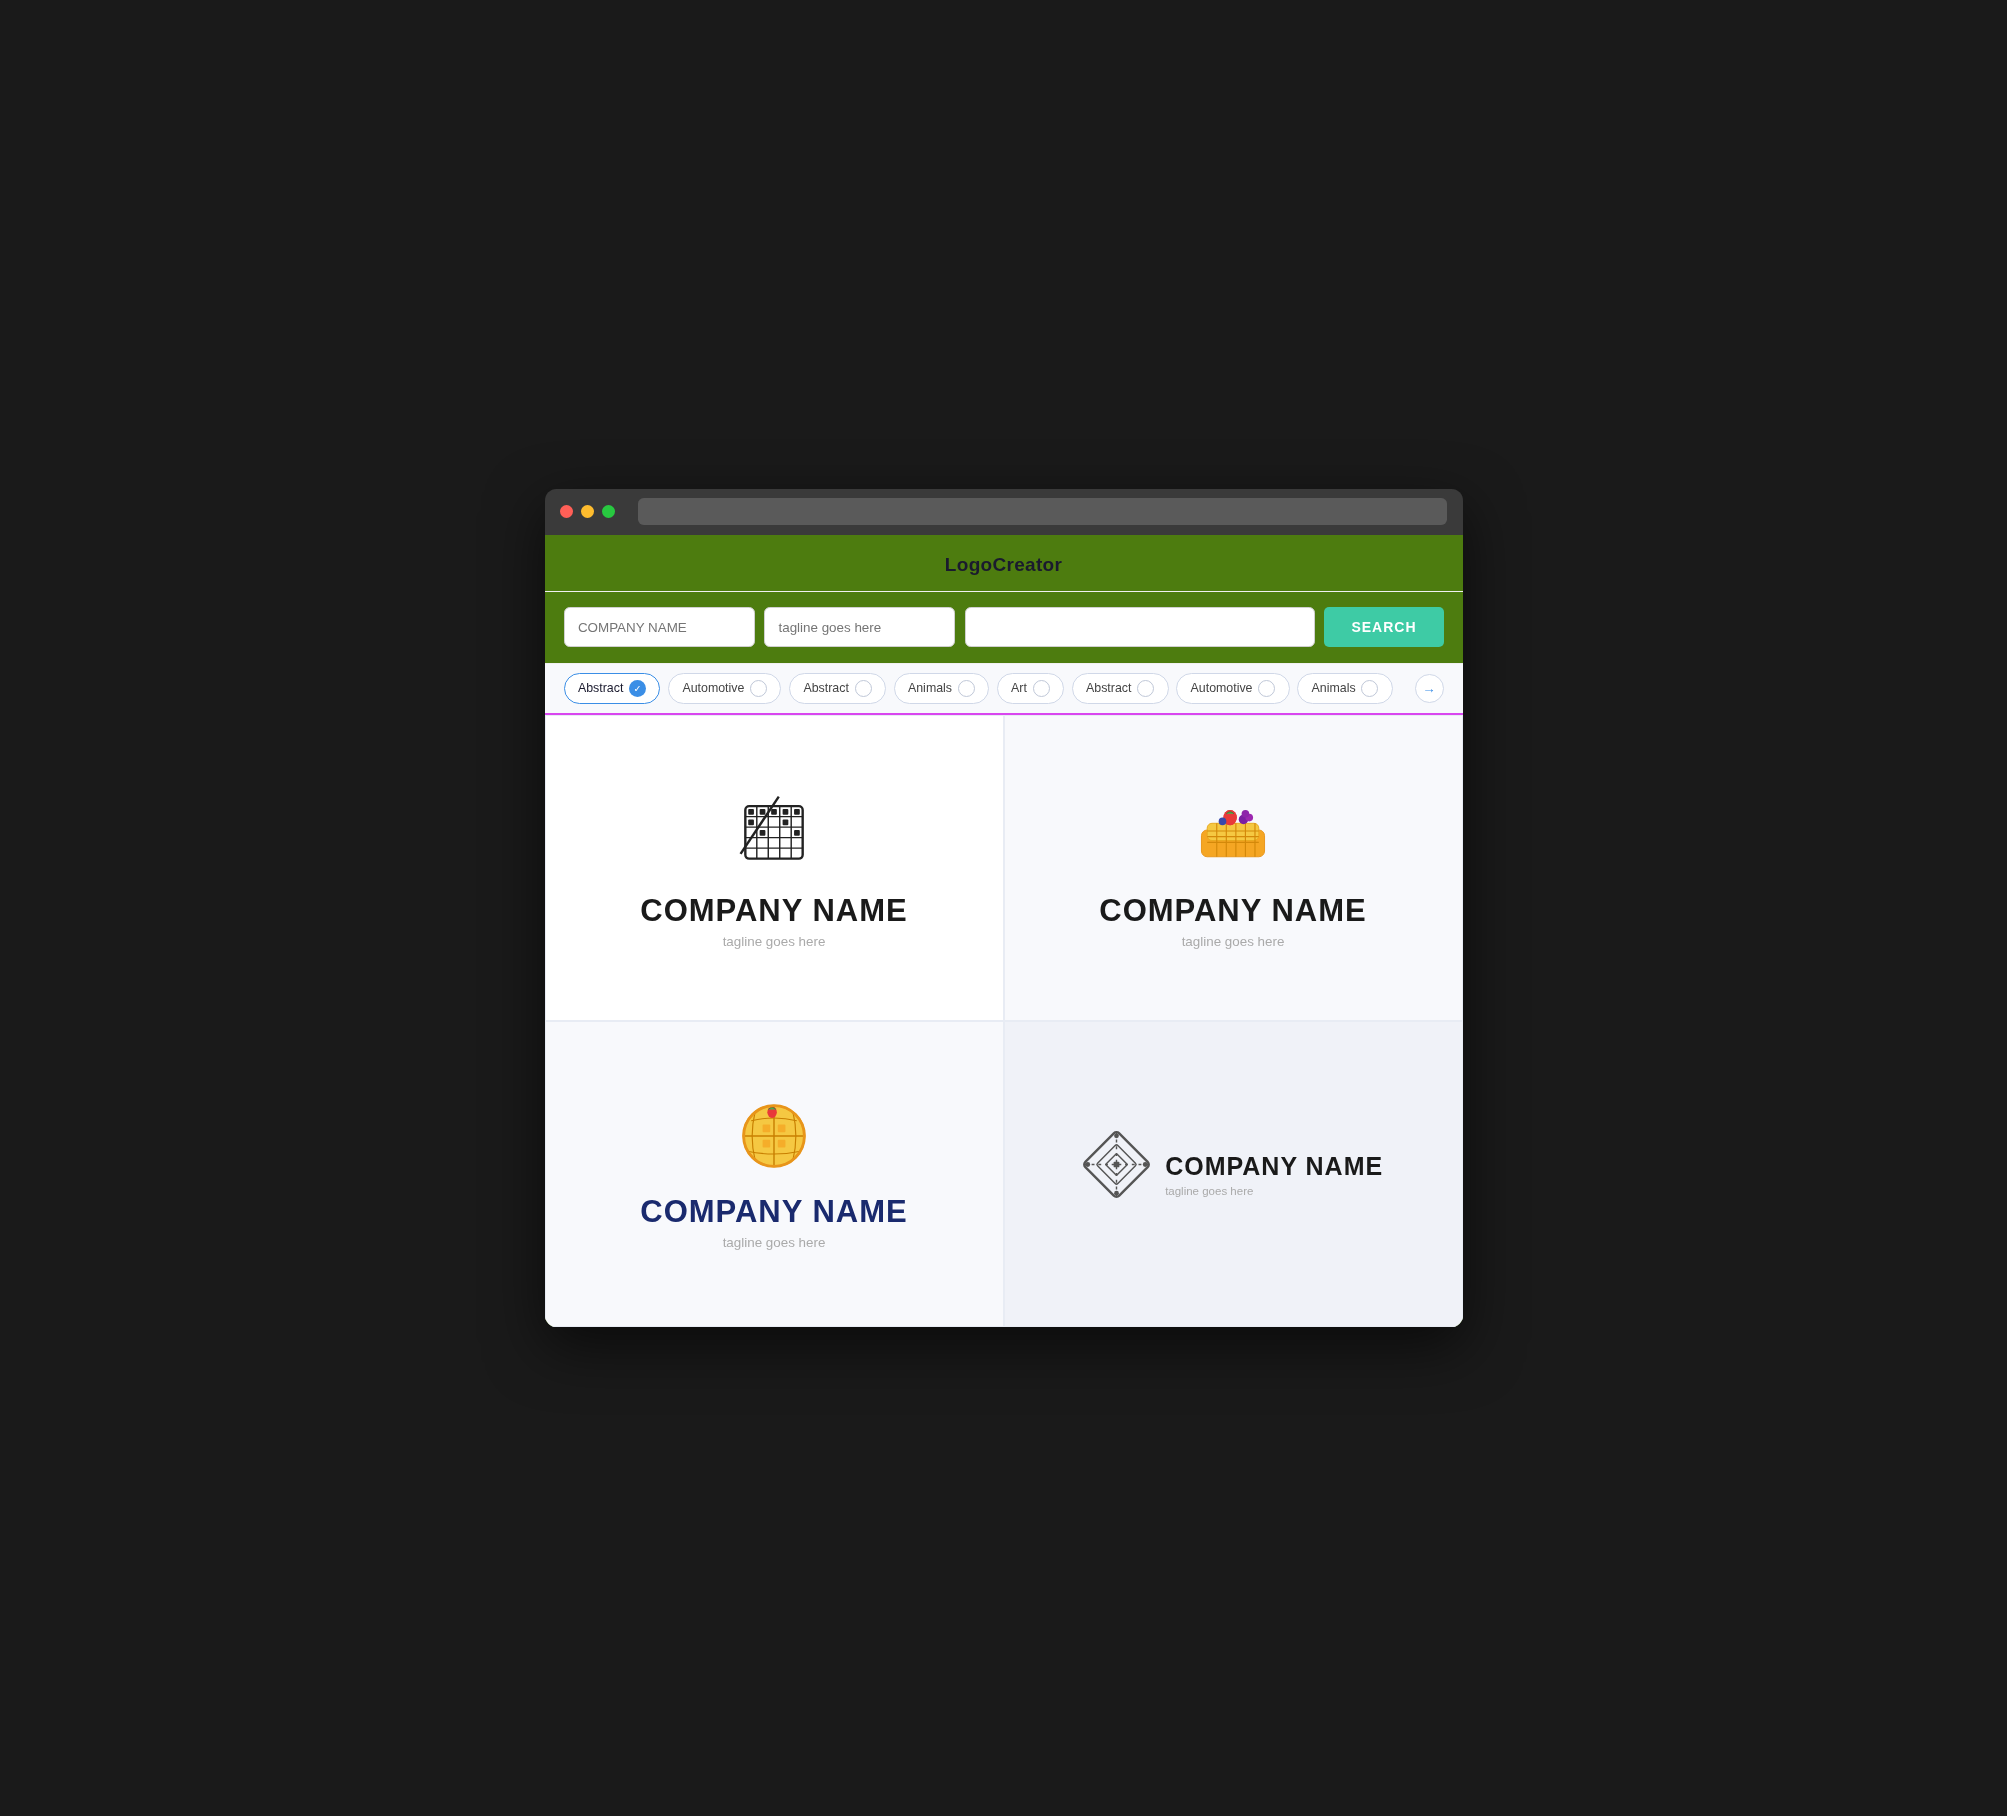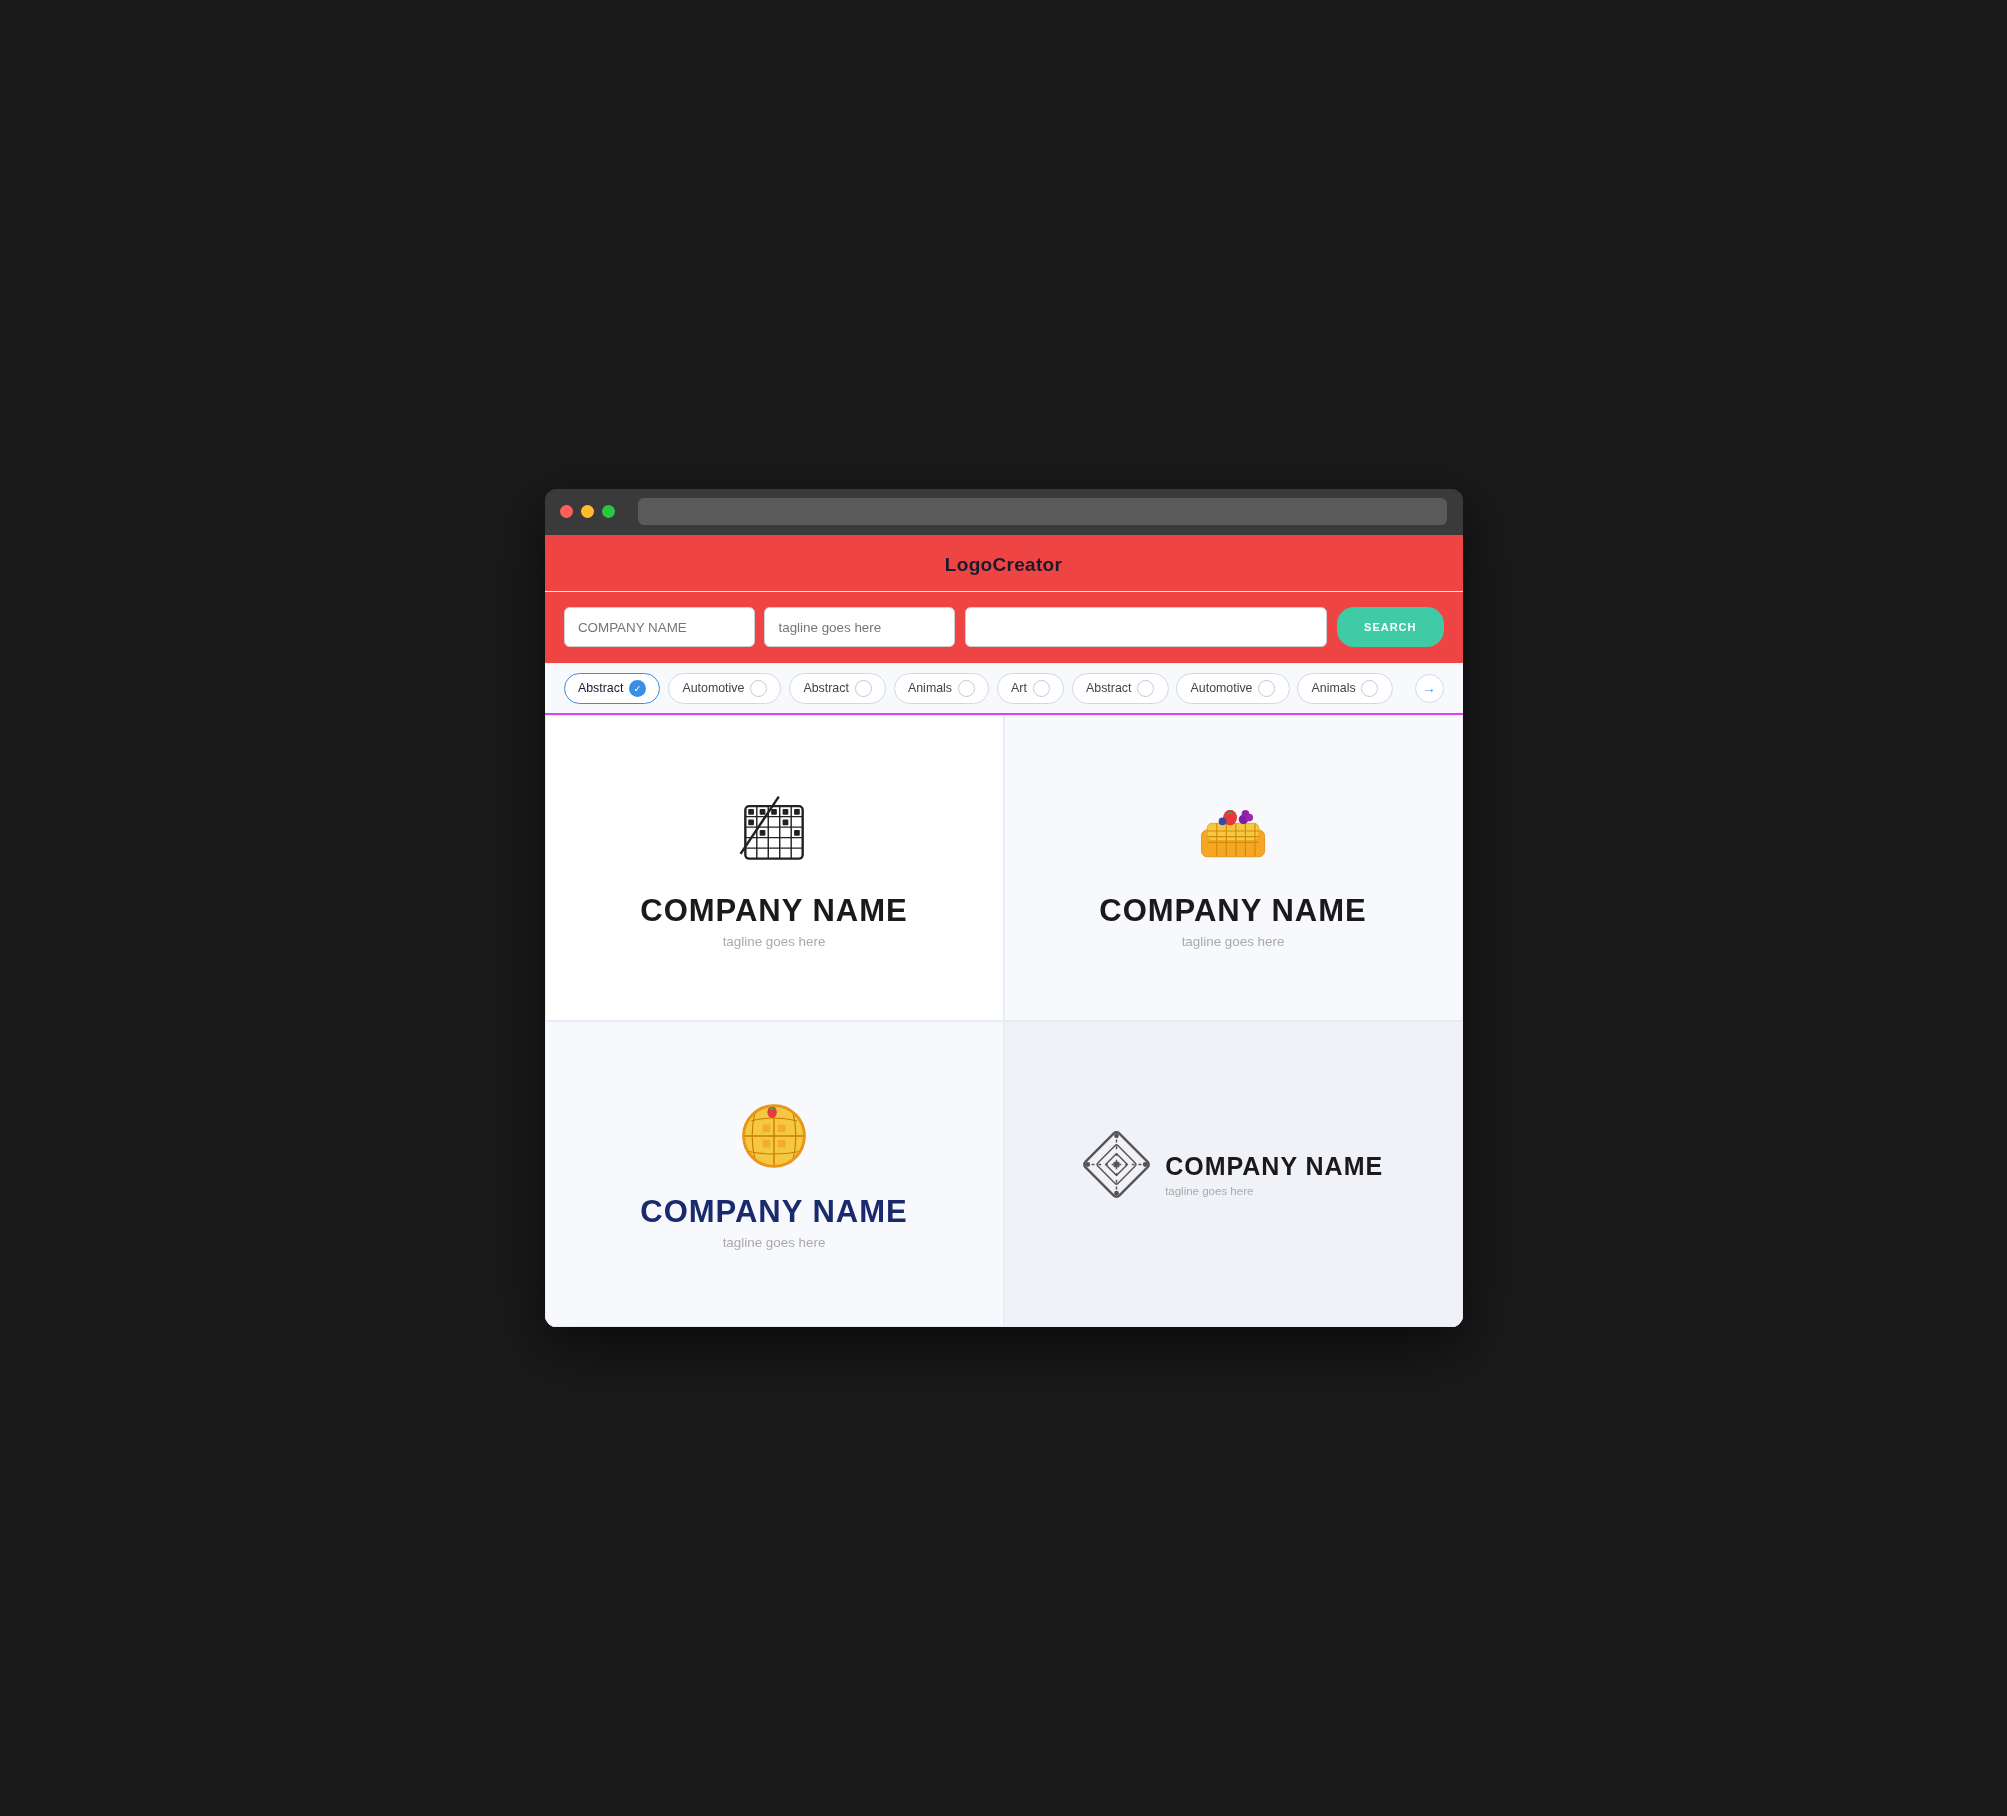--- a/index.html
+++ b/index.html
@@ -40,21 +40,21 @@
 
     .address-bar {
       flex: 1;
       margin-left: 15.3px;
       background: #5a5a5a;
       border-radius: 5.7px;
       height: 27px;
     }
 
     .browser-content {
-      background: #ef4444;
+      background: #4d7c0f;
       padding: 0;
     }
 
     .app-header {
       text-align: center;
       padding: 19px 0 15.3px;
       border-bottom: 1px solid #f0f0f0;
     }
 
     .app-title {
@@ -93,22 +93,22 @@
     .search-input.extra {
       flex: 1;
     }
 
     .search-button {
       height: 40px;
       padding: 0 27px;
       background: #3ecba5;
       color: white;
       border: none;
-      border-radius: 17px;
-      font-size: 11px;
+      border-radius: 5px;
+      font-size: 14px;
       font-weight: 700;
       letter-spacing: 1px;
       cursor: pointer;
     }
 
     .category-bar {
       display: flex;
       align-items: center;
       padding: 9.6px 19px;
       gap: 7.6px;

